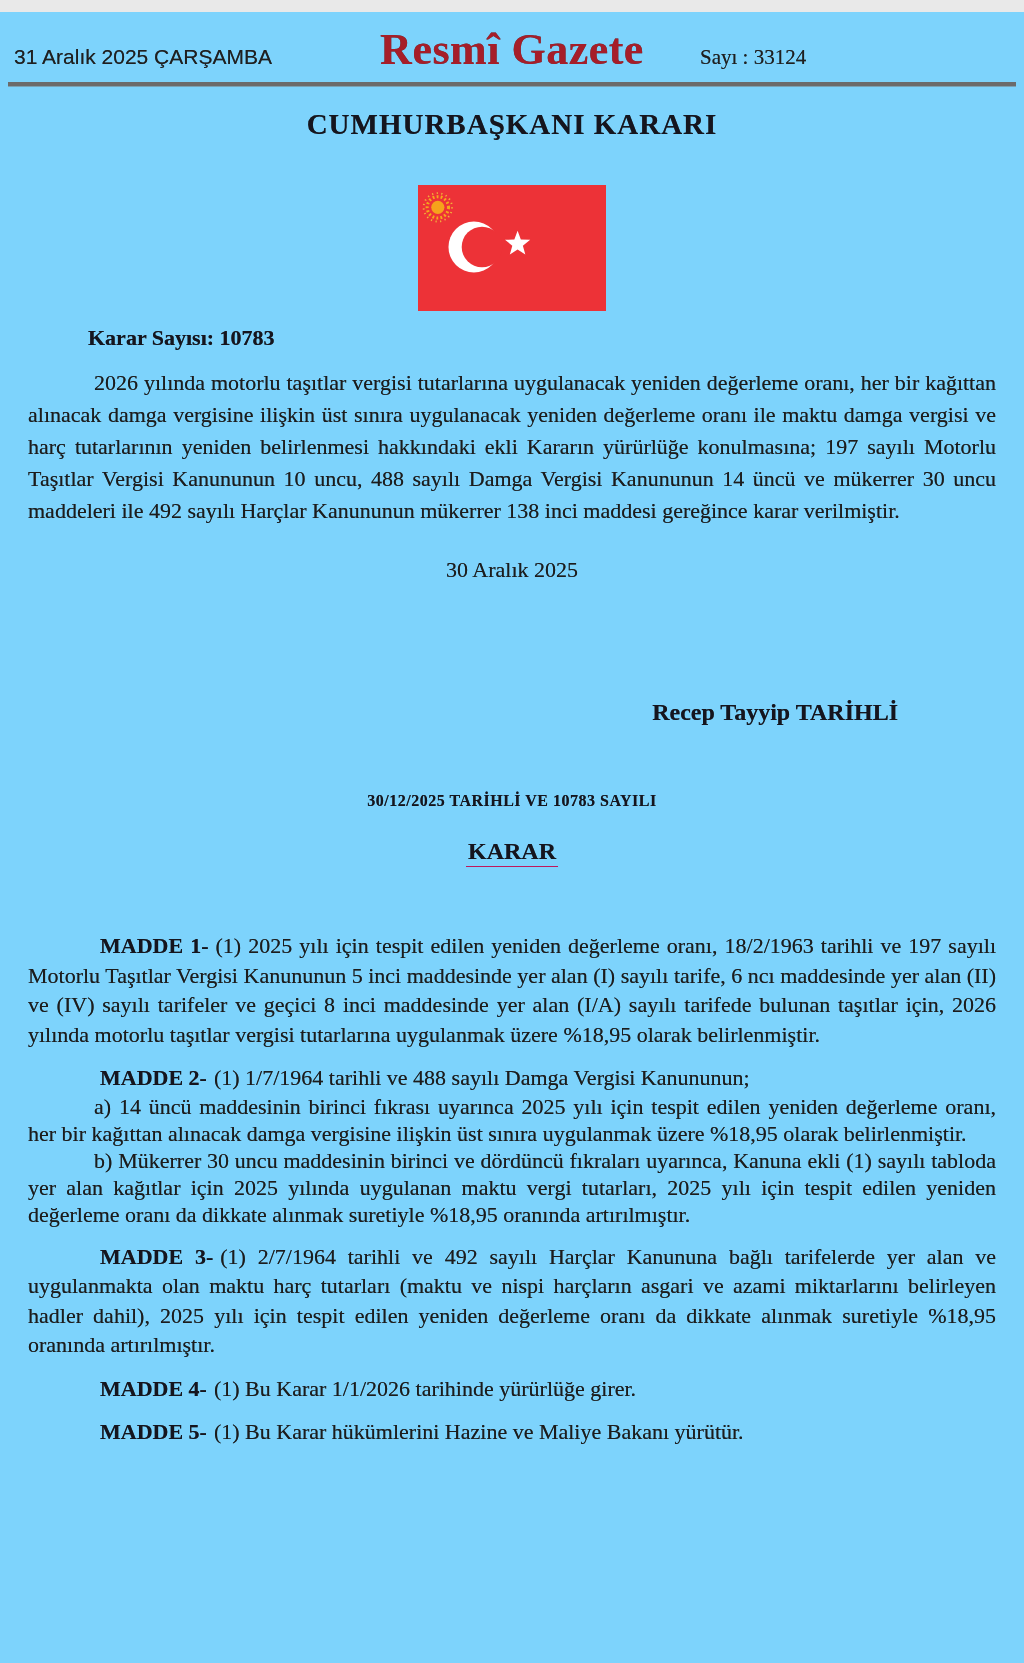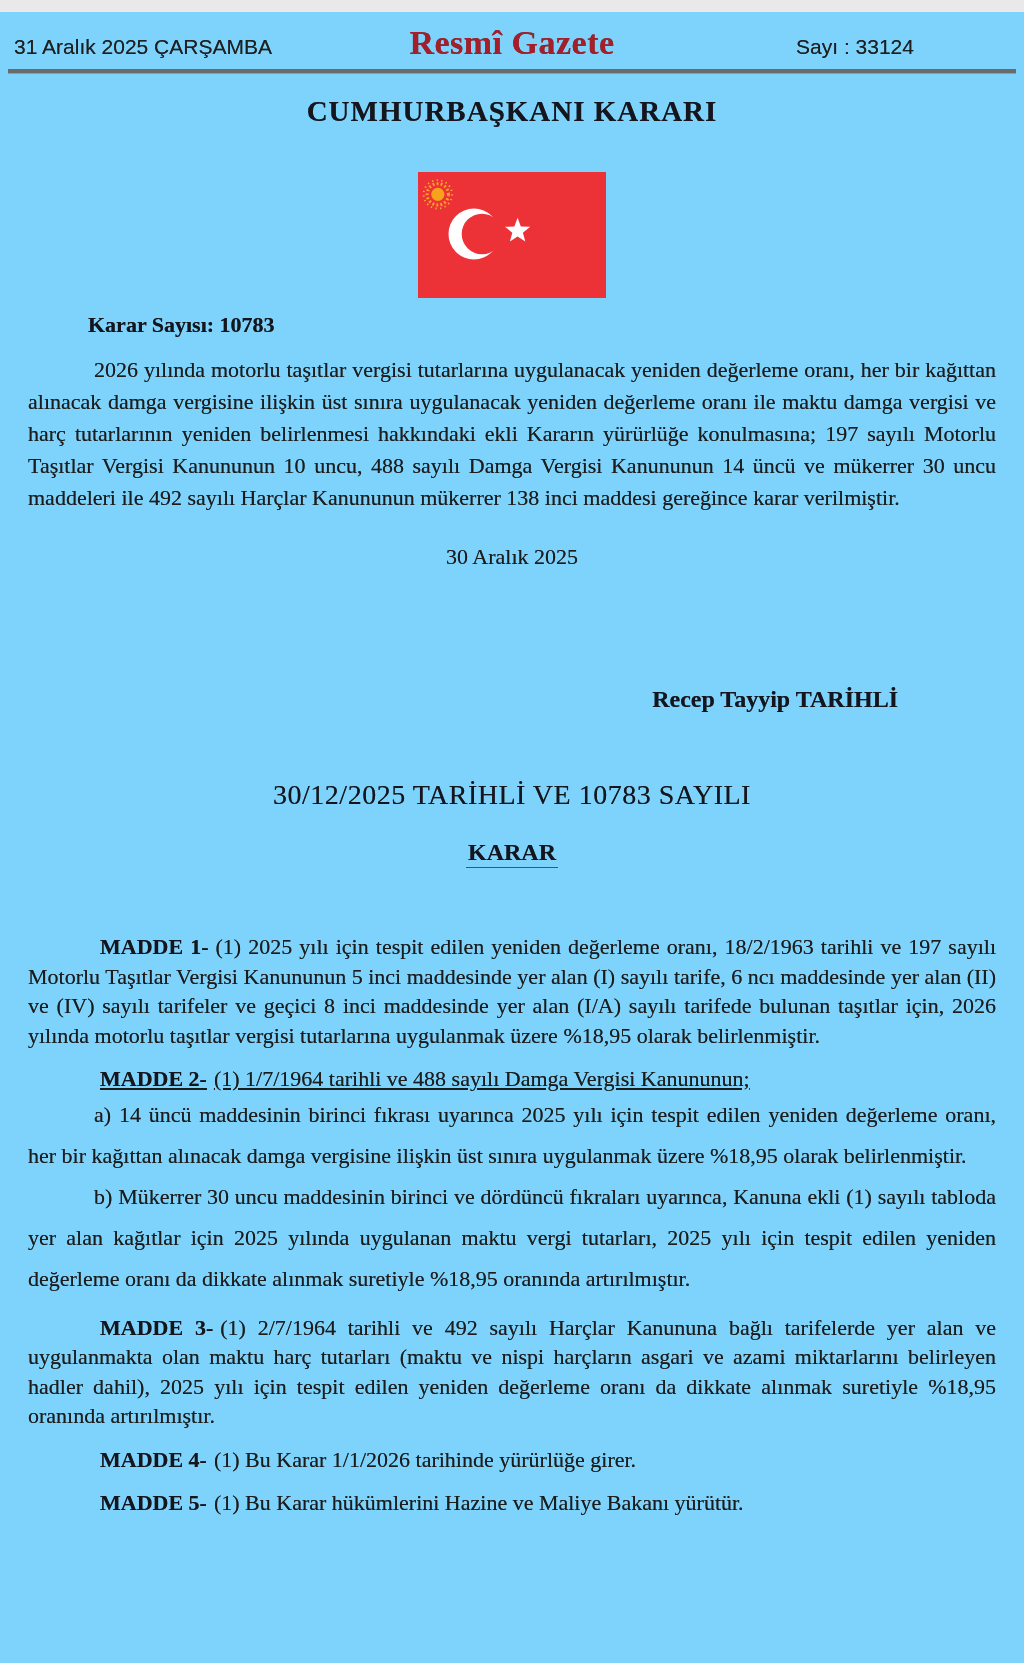--- a/index.html
+++ b/index.html
@@ -17,24 +17,24 @@
   
   .masthead{
     display:flex;align-items:baseline;
     padding:12px 14px 0 14px;
   }
   .mast-date,.mast-issue{
     font-family:"Liberation Sans","DejaVu Sans",sans-serif;
     font-size:21px;color:#1f1f1f;white-space:nowrap;
   }
   .mast-date{width:310px;text-align:left;}
-  .mast-issue{width:310px;text-align:center;}
+  .mast-issue{width:310px;text-align:left;font-family:Liberation Serif, serif;}
   .mast-title{
     flex:1;text-align:center;
-    font-weight:700;font-size:34px;
+    font-weight:700;font-size:44px;
     color:#a61e29;
     letter-spacing:.5px;
   }
   .rule{
     margin:7px 8px 0 8px;height:4px;background:#6b6b6b;
     box-shadow:0 1px 0 rgba(120,120,120,.55);
   }
 
   
   .decree-heading{
@@ -60,40 +60,40 @@
   .signature-row{
     display:flex;justify-content:flex-end;
     margin:116px 126px 0 0;
   }
   .signature{text-align:center;}
   .sig-name{font-size:24px;font-weight:700;color:#15151e;}
   .sig-title{font-size:22px;margin-top:15px;color:#15151e;}
 
   
   .annex-title{margin-top:66px;text-align:center;color:#15151e;}
-  .annex-line{font-size:28px;font-weight:400;letter-spacing:.5px;}
+  .annex-line{font-size:16px;font-weight:700;letter-spacing:.5px;}
   .annex-line + .annex-line{margin-top:17px;}
   .annex-heading{
     margin:28px 0 0 0;text-align:center;
     font-size:24px;font-weight:700;color:#15151e;
   }
   .annex-heading span{
     display:inline-block;border-bottom:1px solid #be185d;padding:0 2px 1px 2px;
   }
 
   .articles{margin:64px 28px 0 28px;}
   .article{
     margin:0 0 14px 0;
     font-size:22px;line-height:29.5px;
     text-align:justify;text-indent:72px;
   }
   .article .lbl{font-weight:700;margin-right:7px;color:#15151e;}
   .subitem{
     margin:0;
-    font-size:22px;line-height:41px;
+    font-size:22px;line-height:27px;
     text-align:justify;text-indent:66px;
   }
   .subitem.last{margin-bottom:14px;}
 
   .bottom-smudge{
     position:absolute;bottom:1px;left:140px;right:55px;height:5px;
     background:#c9c9c9;opacity:.45;filter:blur(2px);
   }
 </style>
 </head>
@@ -144,21 +144,21 @@
   <div class="annex-heading doc-text">
     <span>KARAR</span>
   </div>
 
   <section class="articles doc-text">
 
     <p class="article">
       <span class="lbl">MADDE 1-</span><span>(1) 2025 yılı için tespit edilen yeniden değerleme oranı, 18/2/1963 tarihli ve 197 sayılı Motorlu Taşıtlar Vergisi Kanununun 5 inci maddesinde yer alan (I) sayılı tarife, 6 ncı maddesinde yer alan (II) ve (IV) sayılı tarifeler ve geçici 8 inci maddesinde yer alan (I/A) sayılı tarifede bulunan taşıtlar için, 2026 yılında motorlu taşıtlar vergisi tutarlarına uygulanmak üzere %18,95 olarak belirlenmiştir.</span>
     </p>
 
-    <p class="article" style="margin-bottom:0;text-decoration:underline;">
+    <p class="article" style="margin-bottom:0;">
       <span class="lbl">MADDE 2-</span><span>(1) 1/7/1964 tarihli ve 488 sayılı Damga Vergisi Kanununun;</span>
     </p>
     <p class="subitem">a) 14 üncü maddesinin birinci fıkrası uyarınca 2025 yılı için tespit edilen yeniden değerleme oranı, her bir kağıttan alınacak damga vergisine ilişkin üst sınıra uygulanmak üzere %18,95 olarak belirlenmiştir.</p>
     <p class="subitem last">b) Mükerrer 30 uncu maddesinin birinci ve dördüncü fıkraları uyarınca, Kanuna ekli (1) sayılı tabloda yer alan kağıtlar için 2025 yılında uygulanan maktu vergi tutarları, 2025 yılı için tespit edilen yeniden değerleme oranı da dikkate alınmak suretiyle %18,95 oranında artırılmıştır.</p>
 
     <p class="article">
       <span class="lbl">MADDE 3-</span><span>(1) 2/7/1964 tarihli ve 492 sayılı Harçlar Kanununa bağlı tarifelerde yer alan ve uygulanmakta olan maktu harç tutarları (maktu ve nispi harçların asgari ve azami miktarlarını belirleyen hadler dahil), 2025 yılı için tespit edilen yeniden değerleme oranı da dikkate alınmak suretiyle %18,95 oranında artırılmıştır.</span>
     </p>
 
     <p class="article">

